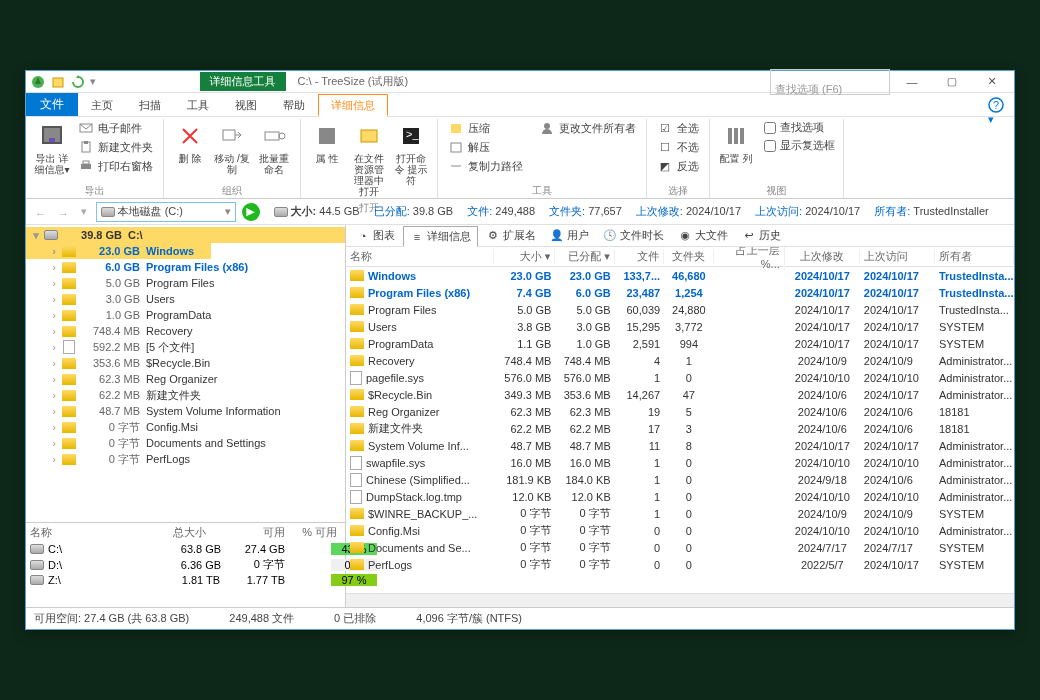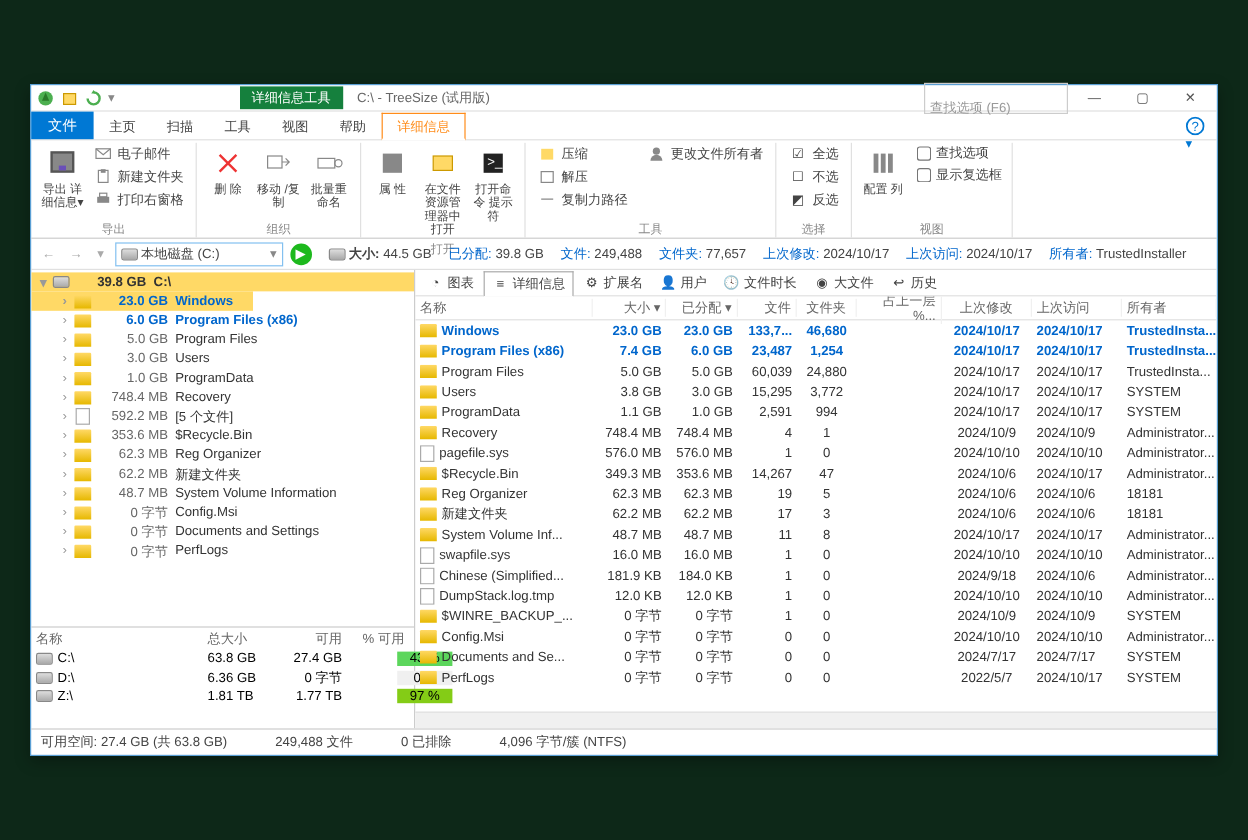--- a/index.html
+++ b/index.html
@@ -54,21 +54,21 @@
 .tree-row.blue .nm { color: #0066cc; font-weight: bold; }
 
 .drives-panel { height: 85px; border-top: 1px solid #ccc; display: flex; flex-direction: column; }
 .drives-header { display: flex; padding: 2px 4px; color: #666; font-size: 11px; }
 .drives-header div:nth-child(1){flex:1}
 .drives-header div:nth-child(2){width:56px;}
 .drives-header div:nth-child(3){width:56px;text-align:right}
 .drives-header div:nth-child(4){width:56px;text-align:right;padding-right:4px}
 .drive-row { display: flex; align-items: center; padding: 1px 4px; font-size: 11px; }
 .drive-row .dn { flex: 1; display:flex;align-items:center;gap:4px; }
-.drive-row .dtot { width: 56px; text-align: left; }
+.drive-row .dtot { width: 56px; text-align: center; }
 .drive-row .davl { width: 56px; text-align: right; }
 .drive-row .dpct { width: 56px; text-align: right; }
 .drive-row .dpct .bar { display:inline-block; padding: 0 4px; width: 46px; text-align: center; margin-left: 46px; }
 .drive-row.r0 .bar { background: #5cd65c; }
 .drive-row.r1 .bar { background: #f0f0f0; }
 .drive-row.r2 .bar { background: #84cc16; }
 
 .right-pane { flex: 1; display: flex; flex-direction: column; overflow: hidden; }
 .view-tabs { height: 22px; display: flex; align-items: center; border-bottom: 1px solid #e0e0e0; padding: 0 4px; gap: 2px; }
 .vtab { display: flex; align-items: center; gap: 3px; padding: 2px 6px; font-size: 11px; cursor: pointer; color:#444; }

